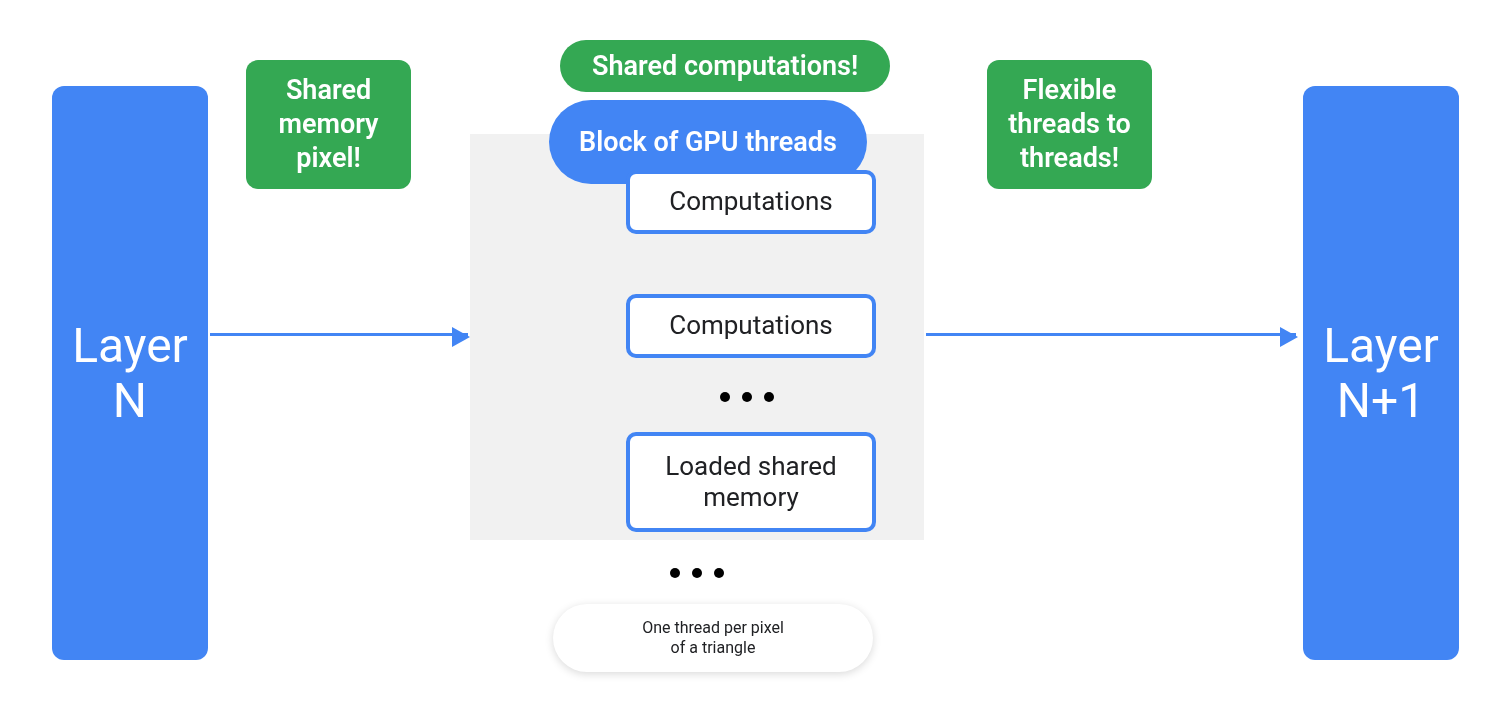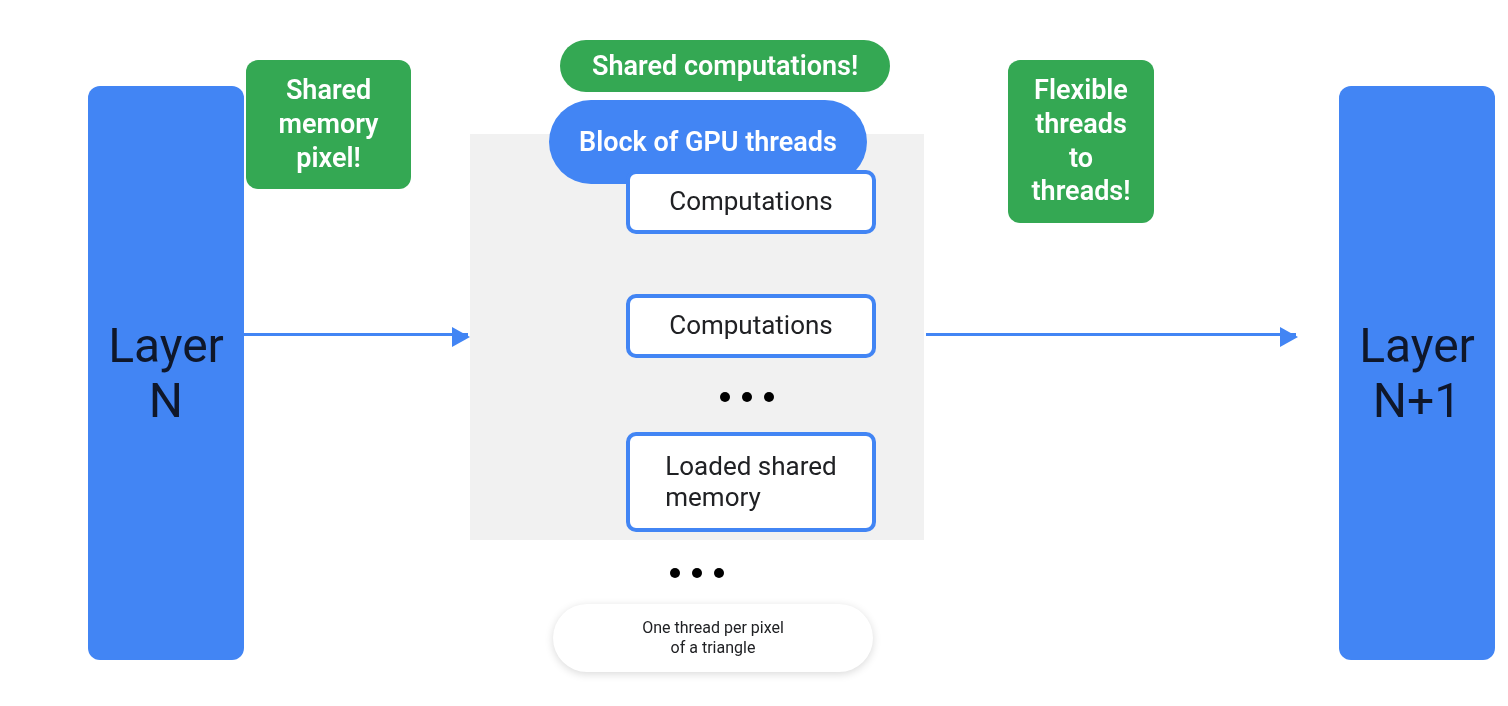--- a/index.html
+++ b/index.html
@@ -8,29 +8,28 @@
     height: 706px;
     position: relative;
     background: #ffffff;
     font-family: -apple-system, BlinkMacSystemFont, "Segoe UI", Roboto, Helvetica, Arial, sans-serif;
     overflow: hidden;
   }
   .layer-box {
     position: absolute;
     background: #4285F4;
     border-radius: 12px;
-    color: #0f172a;
+    color: #ffffff;
     font-size: 48px;
     font-weight: 400;
     display: flex;
     align-items: center;
     justify-content: center;
     text-align: center;
     line-height: 1.15;
-    margin-left: 36px;
   }
   .green-callout {
     position: absolute;
     background: #34A853;
     color: #fff;
     font-size: 27px;
     font-weight: 600;
     border-radius: 12px;
     padding: 14px 14px;
     text-align: center;
@@ -64,20 +63,21 @@
     position: absolute;
     border: 4px solid #4285F4;
     border-radius: 10px;
     background: #fff;
     color: #202124;
     font-size: 26px;
     font-weight: 400;
     display: flex;
     align-items: center;
     justify-content: center;
+    text-align: center;
     line-height: 1.2;
     padding: 8px 32px;
   }
   .dots {
     position: absolute;
     display: flex;
     gap: 12px;
     align-items: center;
   }
   .dots span {
@@ -129,21 +129,21 @@
     <span>N+1</span>
   </div>
 </div>
 
 <div class="green-callout" style="left:246px; top:60px; width:165px;">
   <span>Shared</span><br>
   <span>memory</span><br>
   <span>pixel!</span>
 </div>
 
-<div class="green-callout" style="left:1008px; top:60px; width:146px;">
+<div class="green-callout" style="left:987px; top:60px; width:165px;">
   <span>Flexible</span><br>
   <span>threads to</span><br>
   <span>threads!</span>
 </div>
 
 <div class="arrow" style="left:210px; top:333px; width:258px;"></div>
 <div class="arrow" style="left:926px; top:333px; width:370px;"></div>
 
 <div class="gray-block" style="left:470px; top:134px; width:454px; height:406px;"></div>
 

